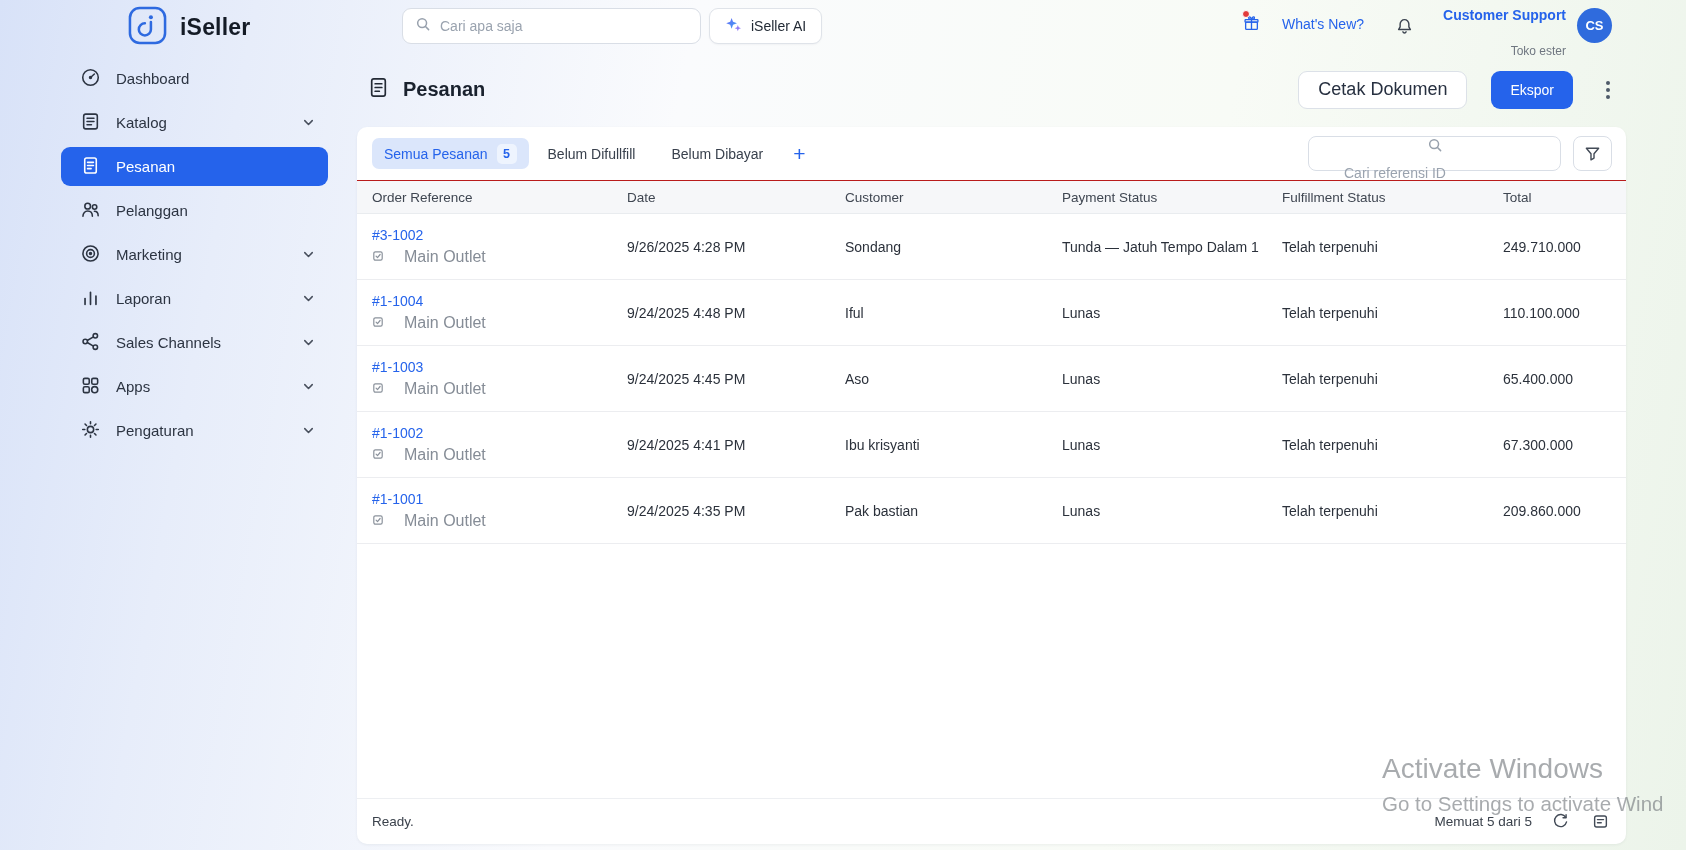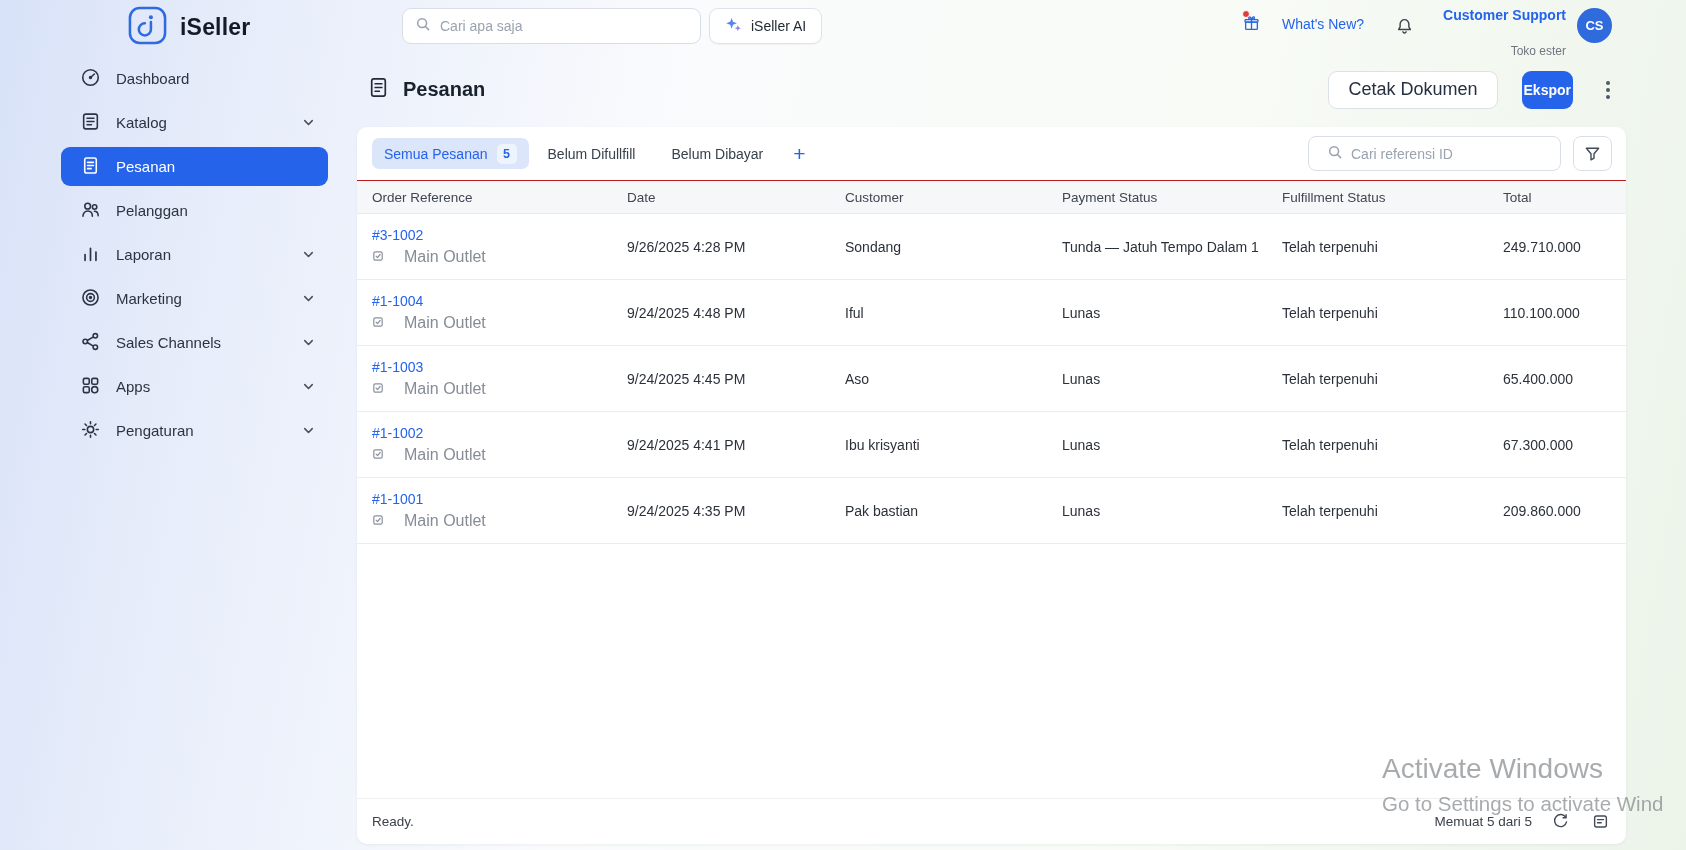--- a/index.html
+++ b/index.html
@@ -43,38 +43,38 @@
   .side-item .chev{ opacity:.85; display:flex; }
   .side-item.active{ background:#2563eb; color:#fff; font-weight:500; }
   .side-item svg{ flex:none; }
   
   .main{ position:absolute; left:357px; top:52px; right:0; bottom:0; display:flex; flex-direction:column; }
   .page-header{ height:75px; display:flex; align-items:center; padding:0 66px 0 10px; gap:13px; }
   .page-title{ font-size:20px; font-weight:700; color:#1a222e; }
   .ph-spacer{ flex:1; }
   .btn-secondary{ height:38px; padding:0 19px; background:#fff; border:1px solid #dce1e8; border-radius:9px;
     font-size:18px; font-weight:500; color:#273040; cursor:pointer; font-family:"Liberation Sans",sans-serif; }
-  .btn-primary{ height:38px; padding:0 2px; background:#2563eb; border:none; border-radius:9px;
-    font-size:14px; font-weight:700; color:#fff; cursor:pointer; margin-left:11px; font-family:"Liberation Sans",sans-serif; }
+  .btn-primary{ height:38px; padding:0 19px; background:#2563eb; border:none; border-radius:9px;
+    font-size:14px; font-weight:400; color:#fff; cursor:pointer; margin-left:11px; font-family:"Liberation Sans",sans-serif; }
   .kebab{ width:24px; height:38px; margin-left:10px; display:flex; align-items:center; justify-content:center; cursor:pointer; }
   .card{ flex:1; margin:0 60px 6px 0; background:#fff; border-radius:10px;
     box-shadow:0 1px 3px rgba(20,30,50,.06); display:flex; flex-direction:column; overflow:hidden; }
   
   .toolbar{ height:54px; display:flex; align-items:center; padding:0 14px 0 15px; gap:2px;
     border-bottom:1px solid #b91c1c; }
   .tab{ height:31px; display:flex; align-items:center; padding:0 17px; font-size:14px; color:#39414d;
     cursor:pointer; border-radius:7px; }
   .tab.active{ background:#dbe6fb; color:#2563eb; font-weight:500; padding:0 12px; gap:9px; }
   .tab-badge{ min-width:20px; height:20px; padding:0 5px; border-radius:5px; background:#eef4fe;
     color:#2563eb; font-size:12.5px; font-weight:600; display:flex; align-items:center; justify-content:center; }
   .tab-add{ width:34px; height:31px; display:flex; align-items:center; justify-content:center;
     color:#2563eb; font-size:21px; cursor:pointer; }
   .tb-spacer{ flex:1; }
   .ref-search{ width:253px; height:35px; border:1px solid #d9dee6; border-radius:8px; display:flex;
-    align-items:center; padding:0 18px; gap:8px; background:#fff; }
+    align-items:center; padding:0 18px; gap:8px; background:#fff;flex-direction:column; }
   .filter-btn{ width:39px; height:35px; border:1px solid #d9dee6; border-radius:8px; margin-left:10px;
     display:flex; align-items:center; justify-content:center; background:#fff; cursor:pointer; }
   
   .cols{ display:grid; grid-template-columns:255px 218px 217px 220px 221px 1fr; padding-left:15px; align-items:center; }
   .thead{ height:33px; background:#f6f7f9; border-bottom:1px solid #e9ecef; font-size:13.5px; color:#3f4651; }
   .thead > div{ white-space:nowrap; overflow:hidden; }
   .trow{ height:66px; border-bottom:1px solid #ecedf0; font-size:14px; color:#2b313b; cursor:pointer; }
   .trow:last-of-type{ border-bottom:none; }
   .trow > div{ white-space:nowrap; overflow:hidden; padding-right:10px; }
   .ref-cell{ display:flex; flex-direction:column; justify-content:center; gap:5px; }
@@ -208,43 +208,43 @@
             <path d="M2.8 16.5 c0 -3.2 2 -5 4.5 -5 s4.5 1.8 4.5 5"></path>
           <circle cx="13.9" cy="7.6" r="2.1"></circle>
             <path d="M13.7 11.7 c2.2 0 3.6 1.7 3.6 4.3"></path>
         </svg>
       </span>
       <span class="lbl">Pelanggan</span>
     </div>
 
     <div class="side-item">
       <span>
+        <svg viewBox="0 0 20 20" width="21" height="21" fill="none" stroke="currentColor" stroke-width="1.5">
+          <circle cx="10" cy="10" r="7.2"></circle>
+            <circle cx="10" cy="10" r="3.7"></circle>
+            <circle cx="10" cy="10" r="0.9" fill="currentColor"></circle>
+        </svg>
+      </span>
+      <span class="lbl">Marketing</span>
+      <span class="chev">
+        <svg viewBox="0 0 16 16" width="15" height="15" fill="none" stroke="currentColor" stroke-width="1.6" stroke-linecap="round" stroke-linejoin="round">
+            <path d="M4 6 l4 4.2 4 -4.2"></path>
+          </svg>
+      </span>
+    </div>
+
+    <div class="side-item">
+      <span>
         <svg viewBox="0 0 20 20" width="21" height="21" fill="none" stroke="currentColor" stroke-width="1.6" stroke-linecap="round">
           <path d="M4.8 16.5 V11"></path>
             <path d="M10 16.5 V5.2"></path>
             <path d="M15.2 16.5 V8.6"></path>
         </svg>
       </span>
       <span class="lbl">Laporan</span>
-      <span class="chev">
-        <svg viewBox="0 0 16 16" width="15" height="15" fill="none" stroke="currentColor" stroke-width="1.6" stroke-linecap="round" stroke-linejoin="round">
-            <path d="M4 6 l4 4.2 4 -4.2"></path>
-          </svg>
-      </span>
-    </div>
-
-    <div class="side-item">
-      <span>
-        <svg viewBox="0 0 20 20" width="21" height="21" fill="none" stroke="currentColor" stroke-width="1.5">
-          <circle cx="10" cy="10" r="7.2"></circle>
-            <circle cx="10" cy="10" r="3.7"></circle>
-            <circle cx="10" cy="10" r="0.9" fill="currentColor"></circle>
-        </svg>
-      </span>
-      <span class="lbl">Marketing</span>
       <span class="chev">
         <svg viewBox="0 0 16 16" width="15" height="15" fill="none" stroke="currentColor" stroke-width="1.6" stroke-linecap="round" stroke-linejoin="round">
             <path d="M4 6 l4 4.2 4 -4.2"></path>
           </svg>
       </span>
     </div>
 
     <div class="side-item">
       <span>
         <svg viewBox="0 0 20 20" width="21" height="21" fill="none" stroke="currentColor" stroke-width="1.5">

